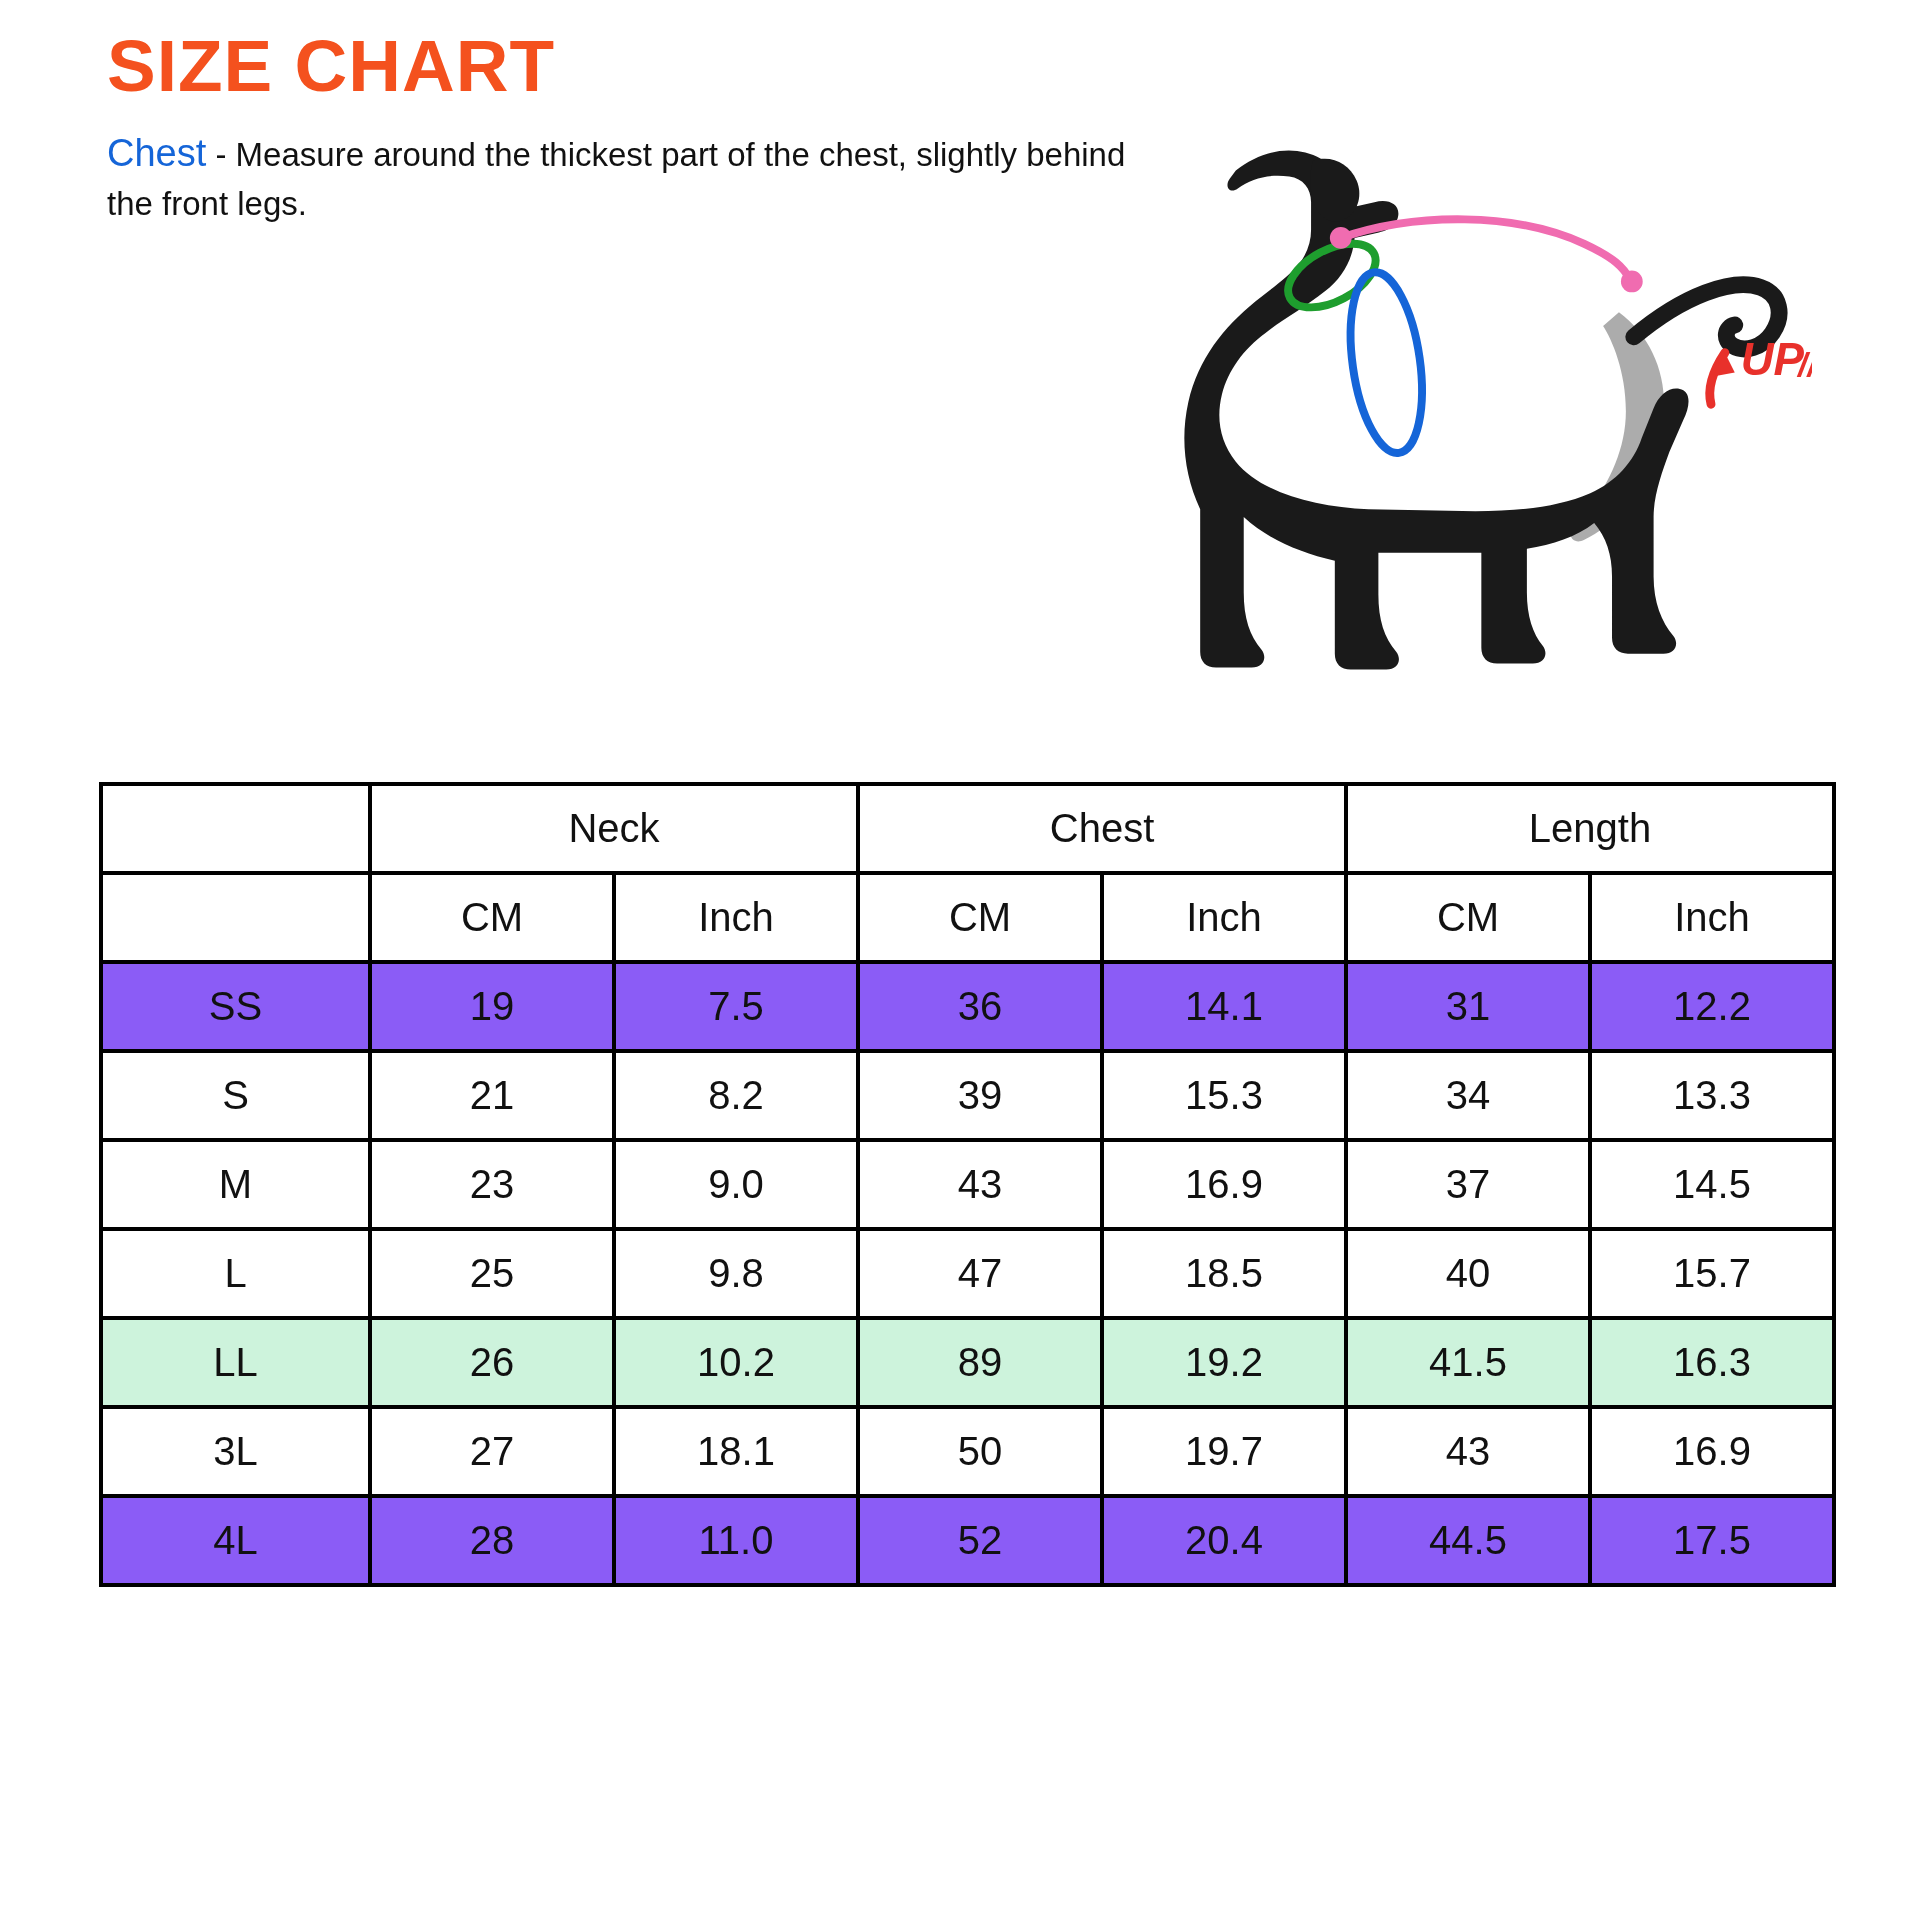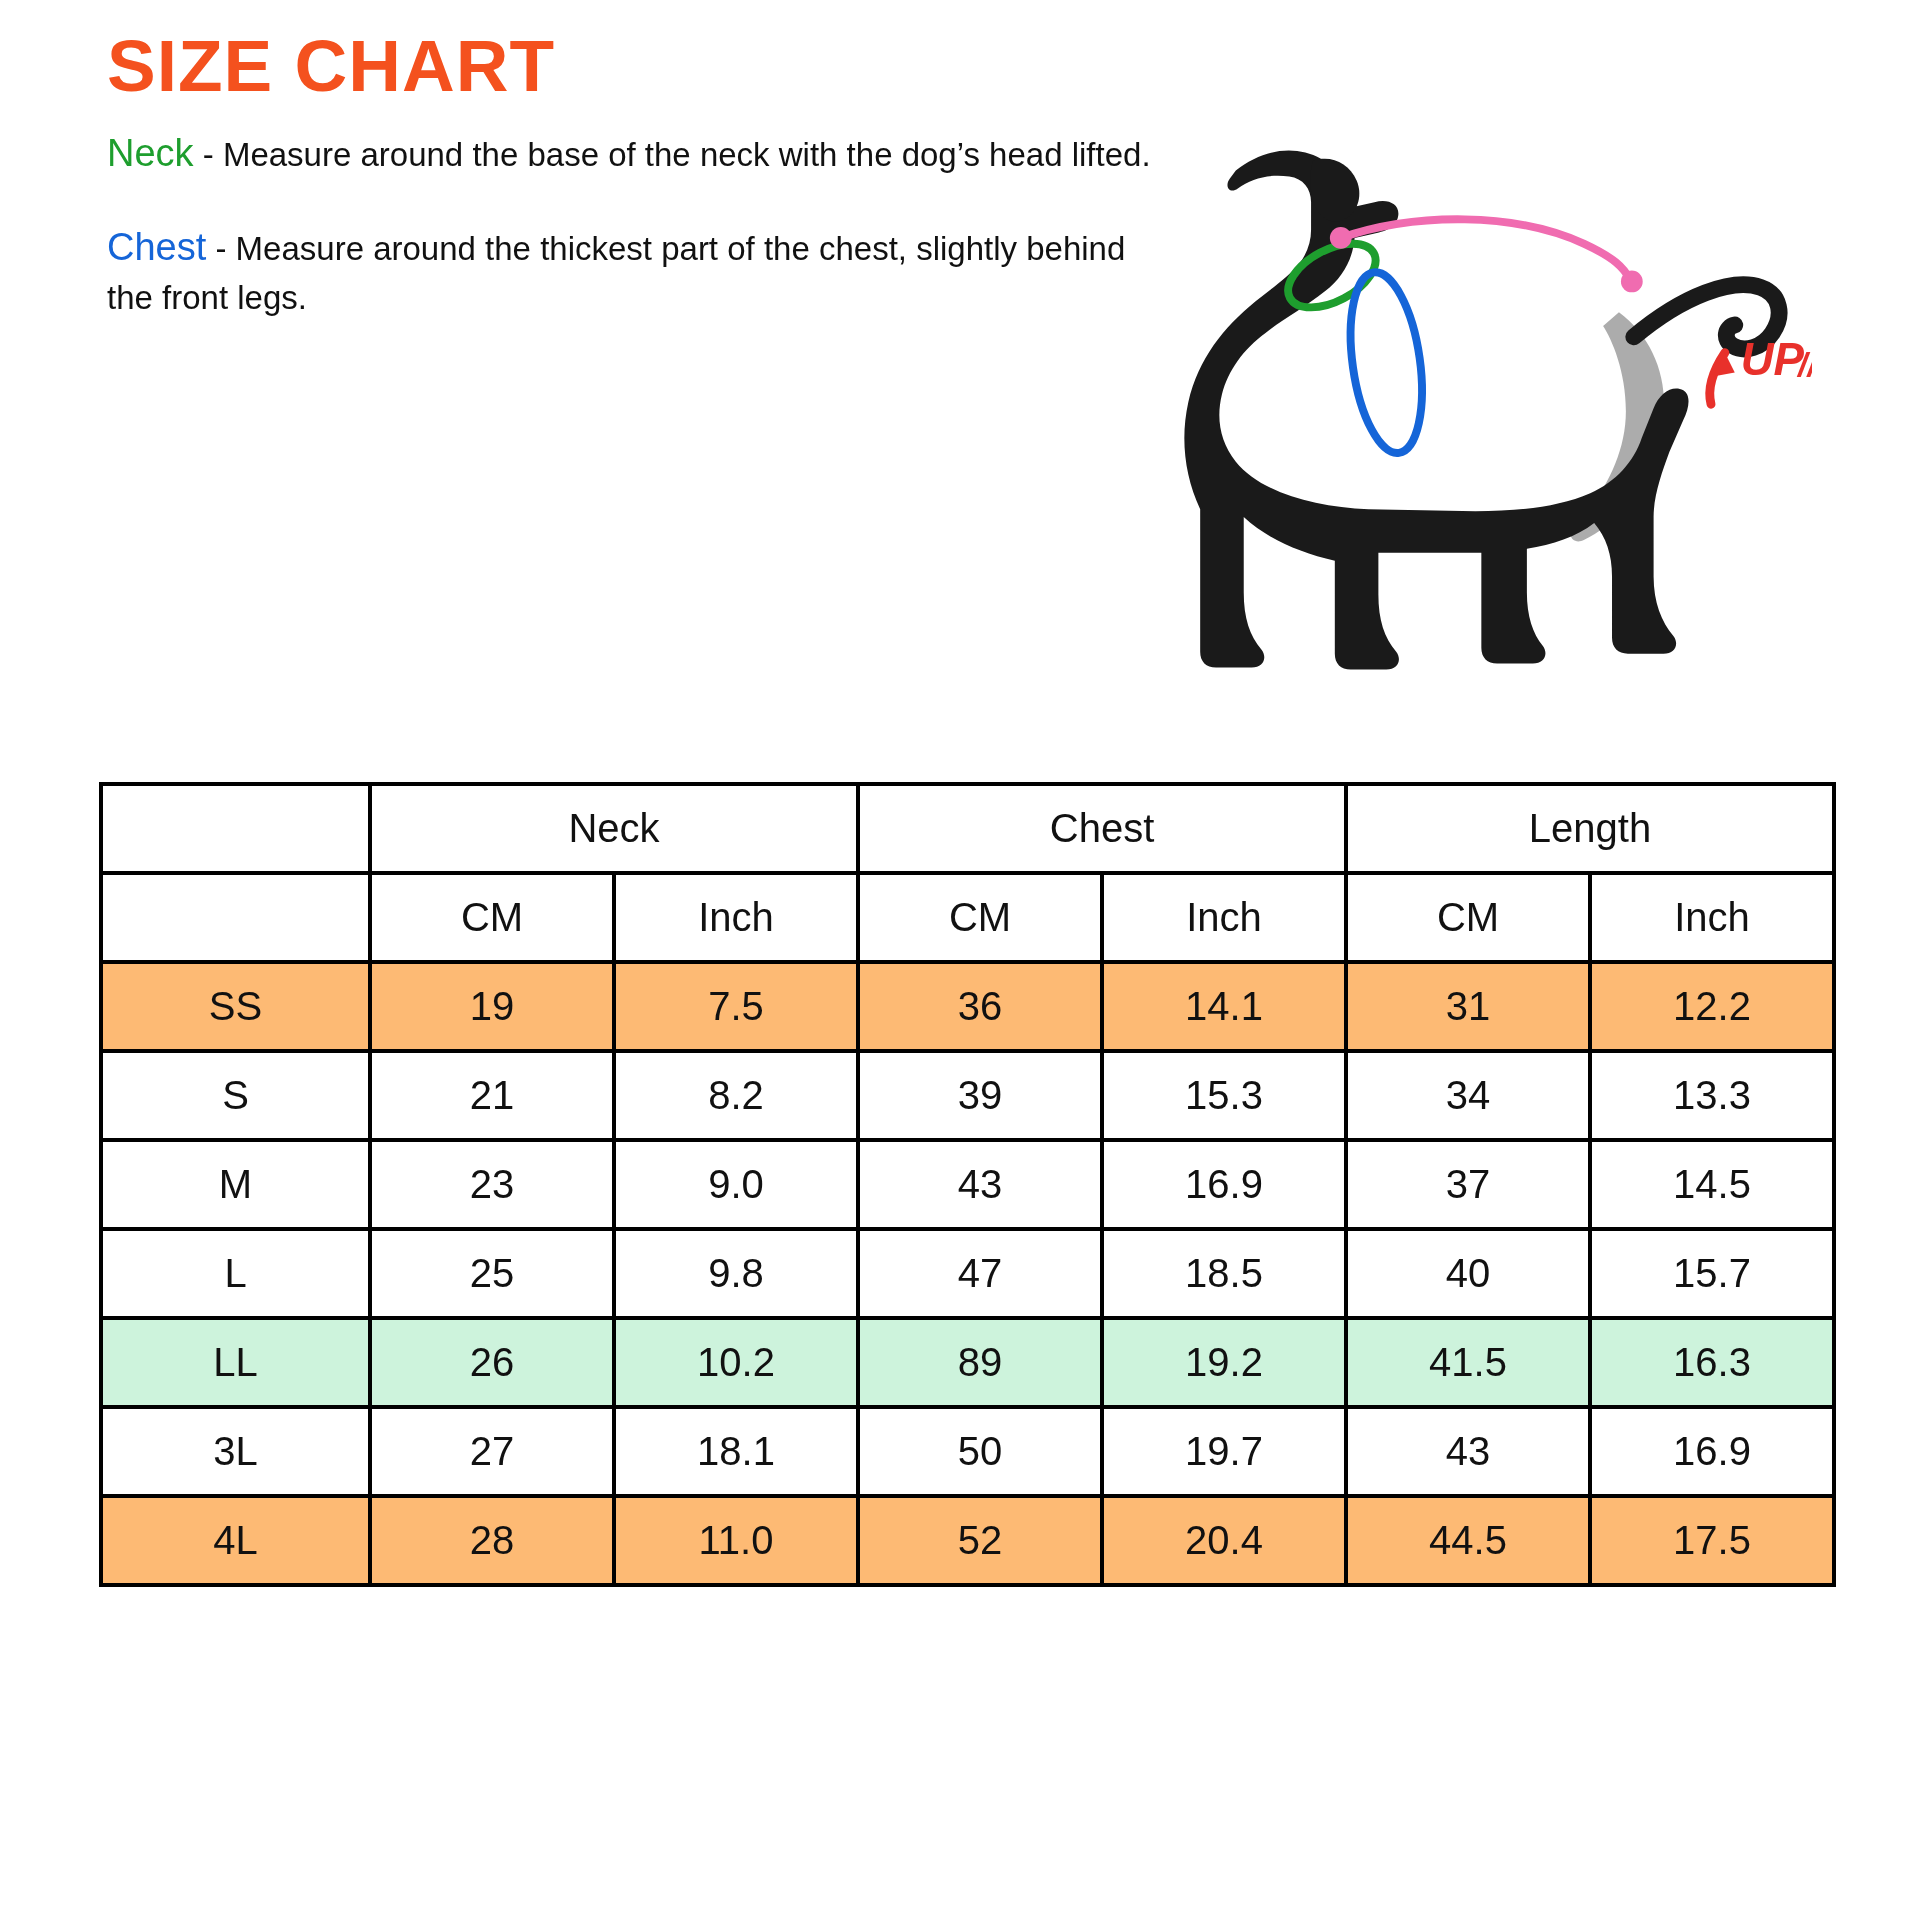--- a/index.html
+++ b/index.html
@@ -92,36 +92,33 @@
   }
   .hdr-neck { color: #1e9e2e; }
   .hdr-chest { color: #1565d8; }
   .hdr-length { color: #f06cb0; }
   .hdr-unit {
     font-size: 44px;
     height: 107px;
     color: #111;
   }
   .corner { border: 4px solid #000; }
-  .row-pink td { background: #fdba74; }
+  .row-pink td { background: #8b5cf6; }
   .row-green td { background: #cdf3dc; }
   .row-white td { background: #ffffff; }
 </style>
 </head>
 <body>
 
 <div class="page">
 
   <div class="intro">
     <h1 class="title">SIZE CHART</h1>
 
 
-    <p class="para">
-      <span class="kw kw-neck kw-big">Neck</span><span> - Measure around the base of the neck with the dog’s head lifted.</span>
-    </p>
 
     <p class="para">
       <span class="kw kw-chest kw-big">Chest</span><span> - Measure around the thickest part of the chest, slightly behind the front legs.</span>
     </p>
 
   </div>
 
   <div class="dog-wrap">
     <svg width="693" height="594" viewBox="0 0 700 600" xmlns="http://www.w3.org/2000/svg">
 

